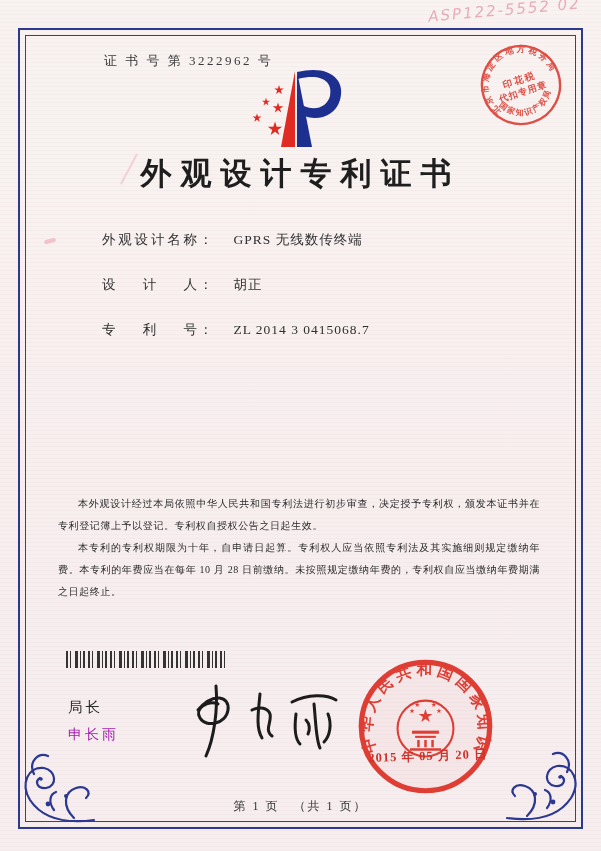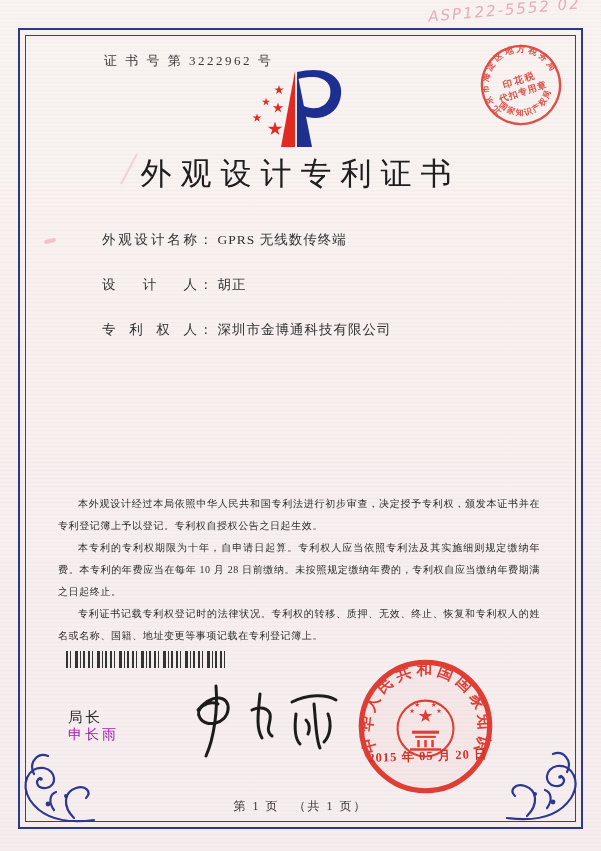--- a/index.html
+++ b/index.html
@@ -21,46 +21,46 @@
     font-style:italic;letter-spacing:2px;transform:rotate(-5deg);opacity:.85;
     font-family:"DejaVu Sans","Liberation Sans",sans-serif;white-space:nowrap;
   }
   .cert-number{position:absolute;left:56px;top:52px;font-size:13px;letter-spacing:2.5px;color:#3a3a3a;margin-left:48px;}
 
   .logo{position:absolute;left:238px;top:60px;}
   .tax-stamp{position:absolute;left:478px;top:42px;transform:rotate(-18deg);opacity:.92;}
 
   .title{
     position:absolute;left:0;right:0;top:153px;text-align:center;margin:0;
-    font-size:31px;font-weight:normal;letter-spacing:9px;color:#1e1e1e;
+    font-size:31px;font-weight:bold;letter-spacing:9px;color:#1e1e1e;
   }
 
   .fields{position:absolute;left:66px;top:231px;font-size:13.5px;}
   .field-row{height:45px;letter-spacing:1px;color:#303030;}
   .field-label{display:inline-block;width:96px;text-align:justify;text-align-last:justify;margin-left:36px;}
   .field-colon{margin-left:1px;}
-  .field-value{margin-left:4px;}
+  .field-value{margin-left:20px;}
 
   .body-text{
     position:absolute;left:58px;top:493px;width:482px;
     font-size:10px;line-height:22px;text-align:justify;color:#2c2c2c;
   }
   .body-text p{margin:0;text-indent:2em;letter-spacing:0.6px;}
 
   .barcode{
     position:absolute;left:66px;top:651px;width:162px;height:17px;opacity:.88;
     background:repeating-linear-gradient(90deg,
       #1b1b1b 0px,#1b1b1b 2px,transparent 2px,transparent 4px,
       #1b1b1b 4px,#1b1b1b 5px,transparent 5px,transparent 9px,
       #1b1b1b 9px,#1b1b1b 12px,transparent 12px,transparent 14px,
       #1b1b1b 14px,#1b1b1b 15px,transparent 15px,transparent 17px,
       #1b1b1b 17px,#1b1b1b 19px,transparent 19px,transparent 22px);
   }
 
-  .signer-title{position:absolute;left:68px;top:698px;font-size:14.5px;letter-spacing:3px;color:#2b2b2b;margin-top:10px;}
+  .signer-title{position:absolute;left:68px;top:698px;font-size:14.5px;letter-spacing:3px;color:#2b2b2b;}
   .signer-name{position:absolute;left:68px;top:726px;font-size:14px;letter-spacing:3px;color:#a21caf;}
   .signature{position:absolute;left:168px;top:680px;}
 
   .seal{position:absolute;left:353px;top:654px;opacity:.93;}
   .seal-date{
     position:absolute;left:362px;top:748px;width:132px;text-align:center;
     color:#cf3129;font-size:12.5px;font-weight:bold;letter-spacing:1px;transform:rotate(-2deg);
   }
 
   .footer{position:absolute;left:0;right:0;top:798px;text-align:center;font-size:12px;letter-spacing:2px;color:#333;}
@@ -116,28 +116,27 @@
 <h1 class="title">外观设计专利证书</h1>
 
 <div class="fields">
   <div class="field-row">
     <span class="field-label">外观设计名称</span><span class="field-colon">：</span><span class="field-value">GPRS 无线数传终端</span>
   </div>
   <div class="field-row">
     <span class="field-label">设计人</span><span class="field-colon">：</span><span class="field-value">胡正</span>
   </div>
   <div class="field-row">
-    <span class="field-label">专利权人</span><span class="field-colon">：</span><span class="field-value">深圳市金博通科技有限公司</span>
+    <span class="field-label">专利号</span><span class="field-colon">：</span><span class="field-value">ZL 2014 3 0415068.7</span>
   </div>
 </div>
 
 <div class="body-text">
   <p>本外观设计经过本局依照中华人民共和国专利法进行初步审查，决定授予专利权，颁发本证书并在专利登记簿上予以登记。专利权自授权公告之日起生效。</p>
   <p>本专利的专利权期限为十年，自申请日起算。专利权人应当依照专利法及其实施细则规定缴纳年费。本专利的年费应当在每年 10 月 28 日前缴纳。未按照规定缴纳年费的，专利权自应当缴纳年费期满之日起终止。</p>
-  <p>专利证书记载专利权登记时的法律状况。专利权的转移、质押、无效、终止、恢复和专利权人的姓名或名称、国籍、地址变更等事项记载在专利登记簿上。</p>
 </div>
 
 <div class="barcode"></div>
 
 <div class="signer-title">局长</div>
 <div class="signer-name">申长雨</div>
 
 <svg class="signature" width="185" height="80" viewBox="0 0 185 80">
   <g fill="none" stroke="#1c1c1c" stroke-width="3" stroke-linecap="round" stroke-linejoin="round">
     <path d="M 30,30 C 45,12 62,16 60,30 C 58,44 38,48 32,38 C 26,28 40,20 50,24"></path>

